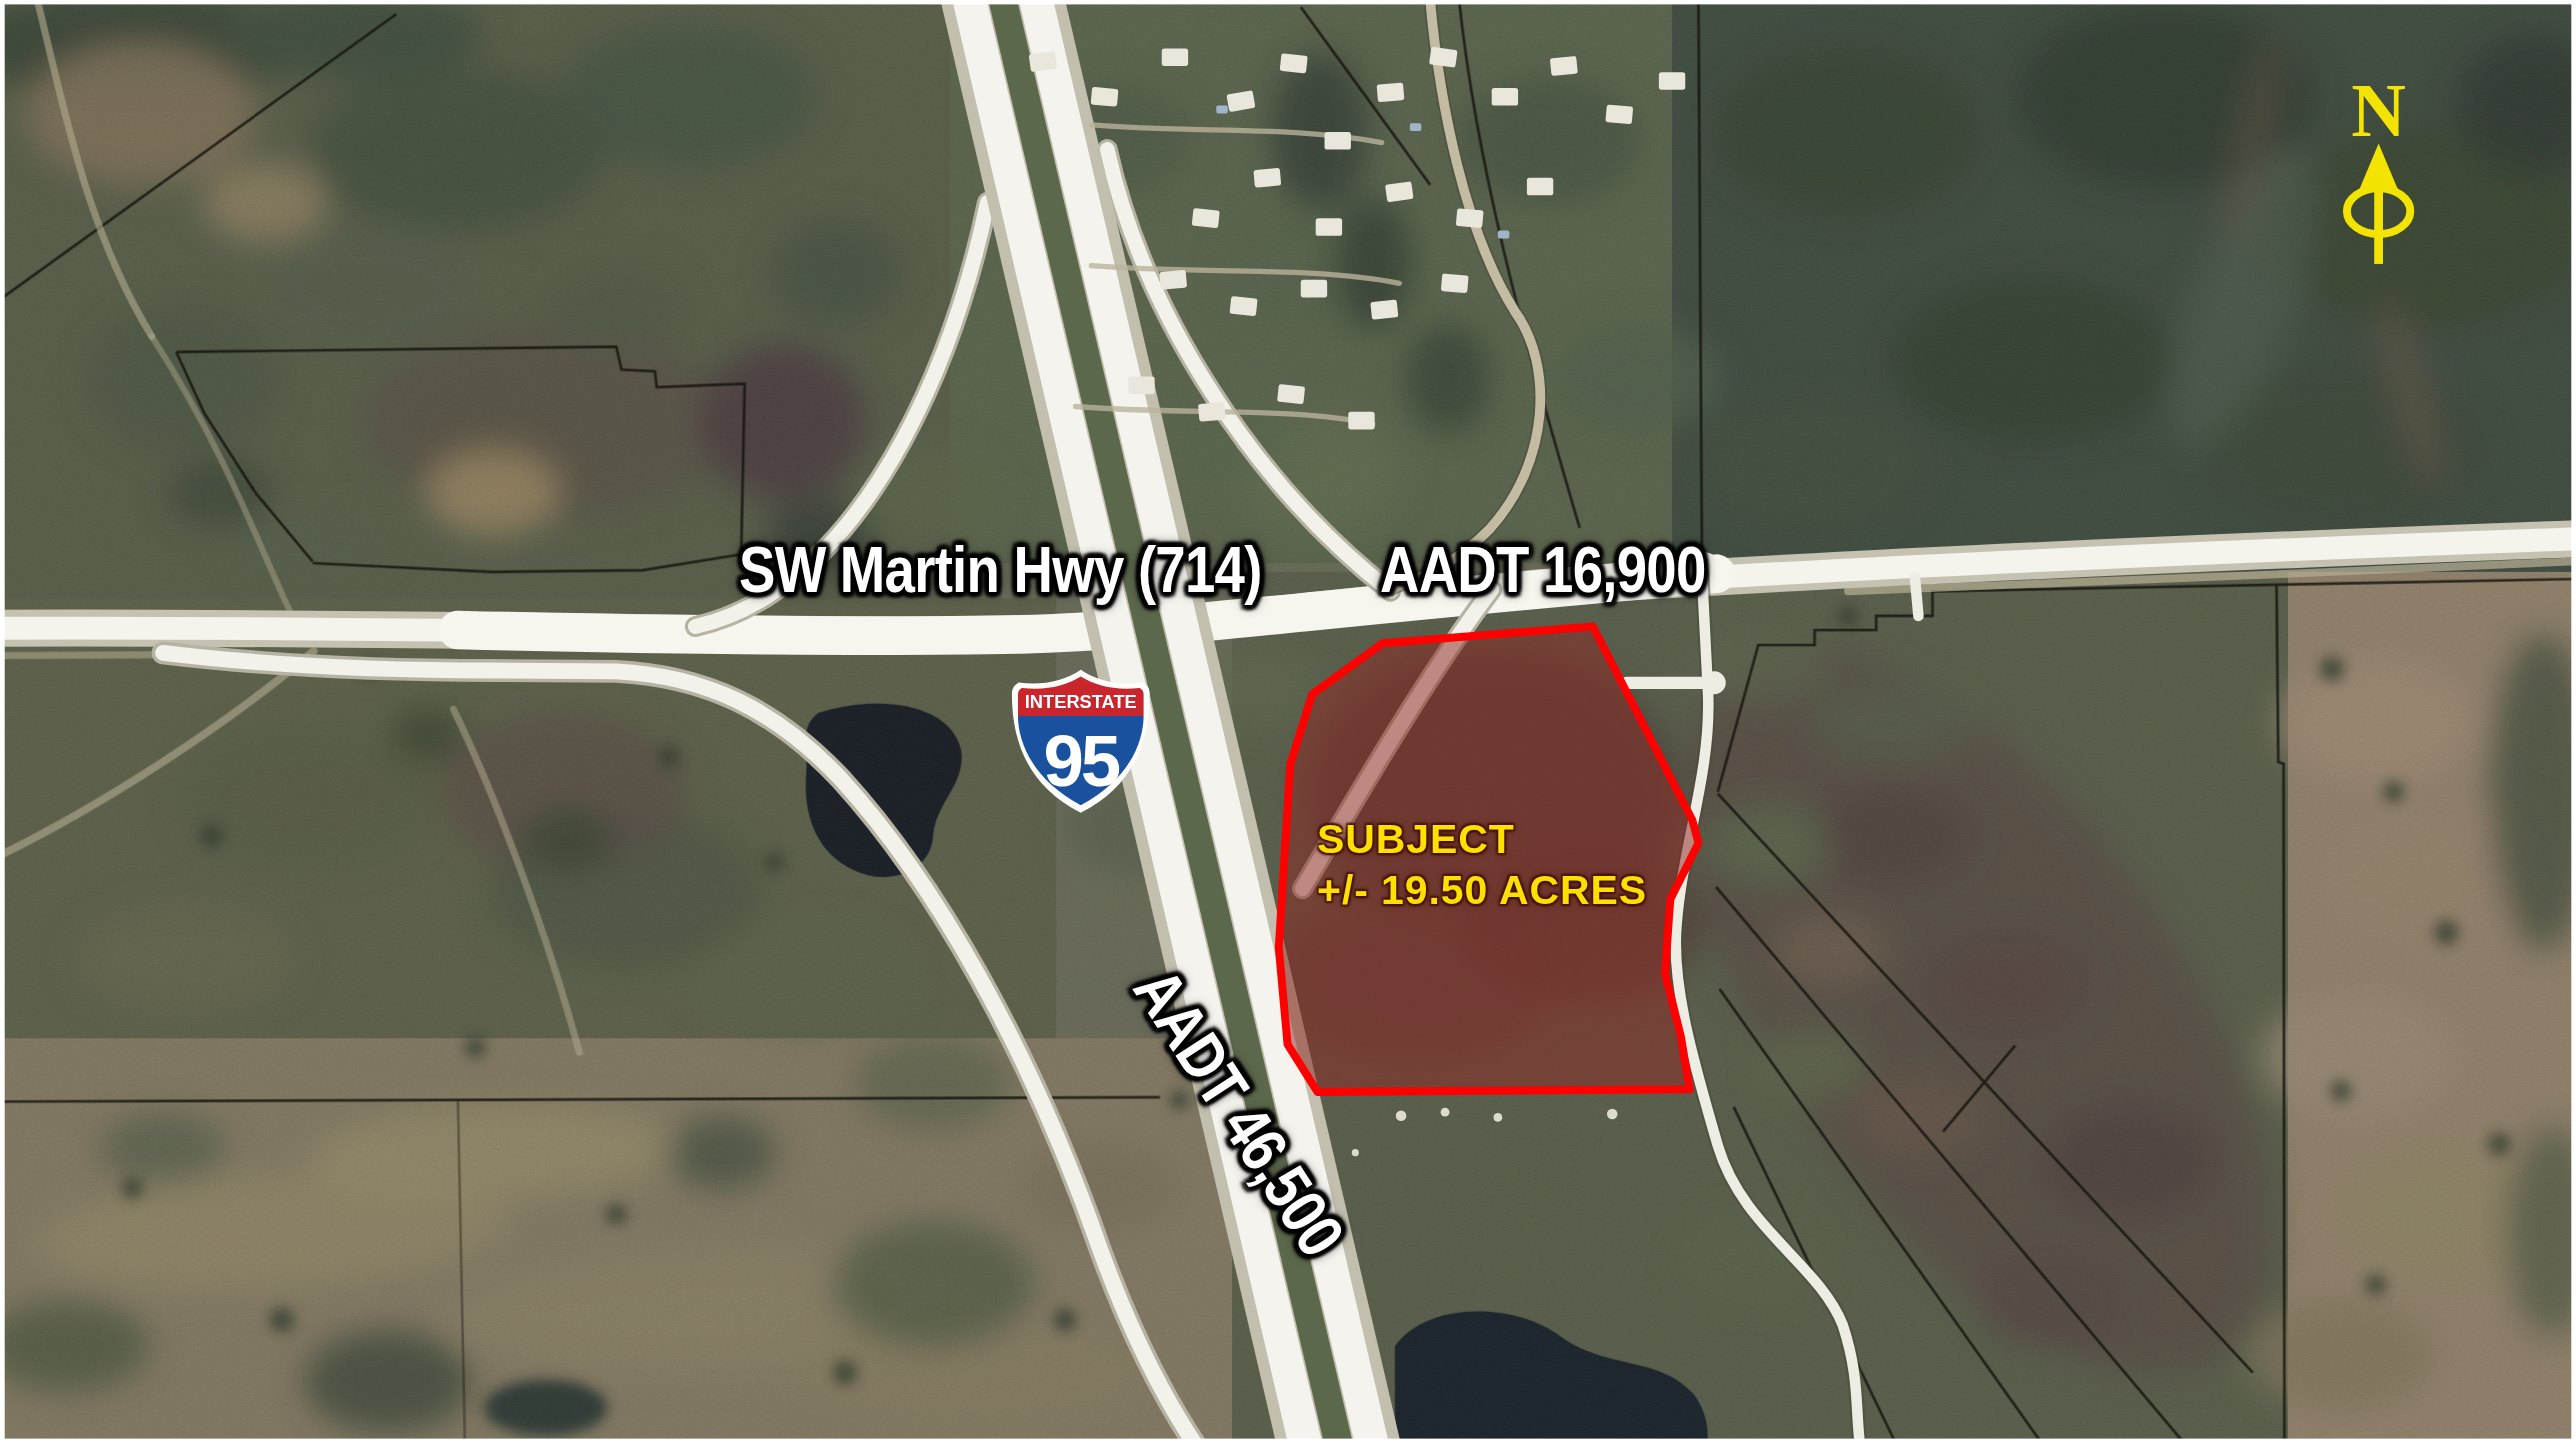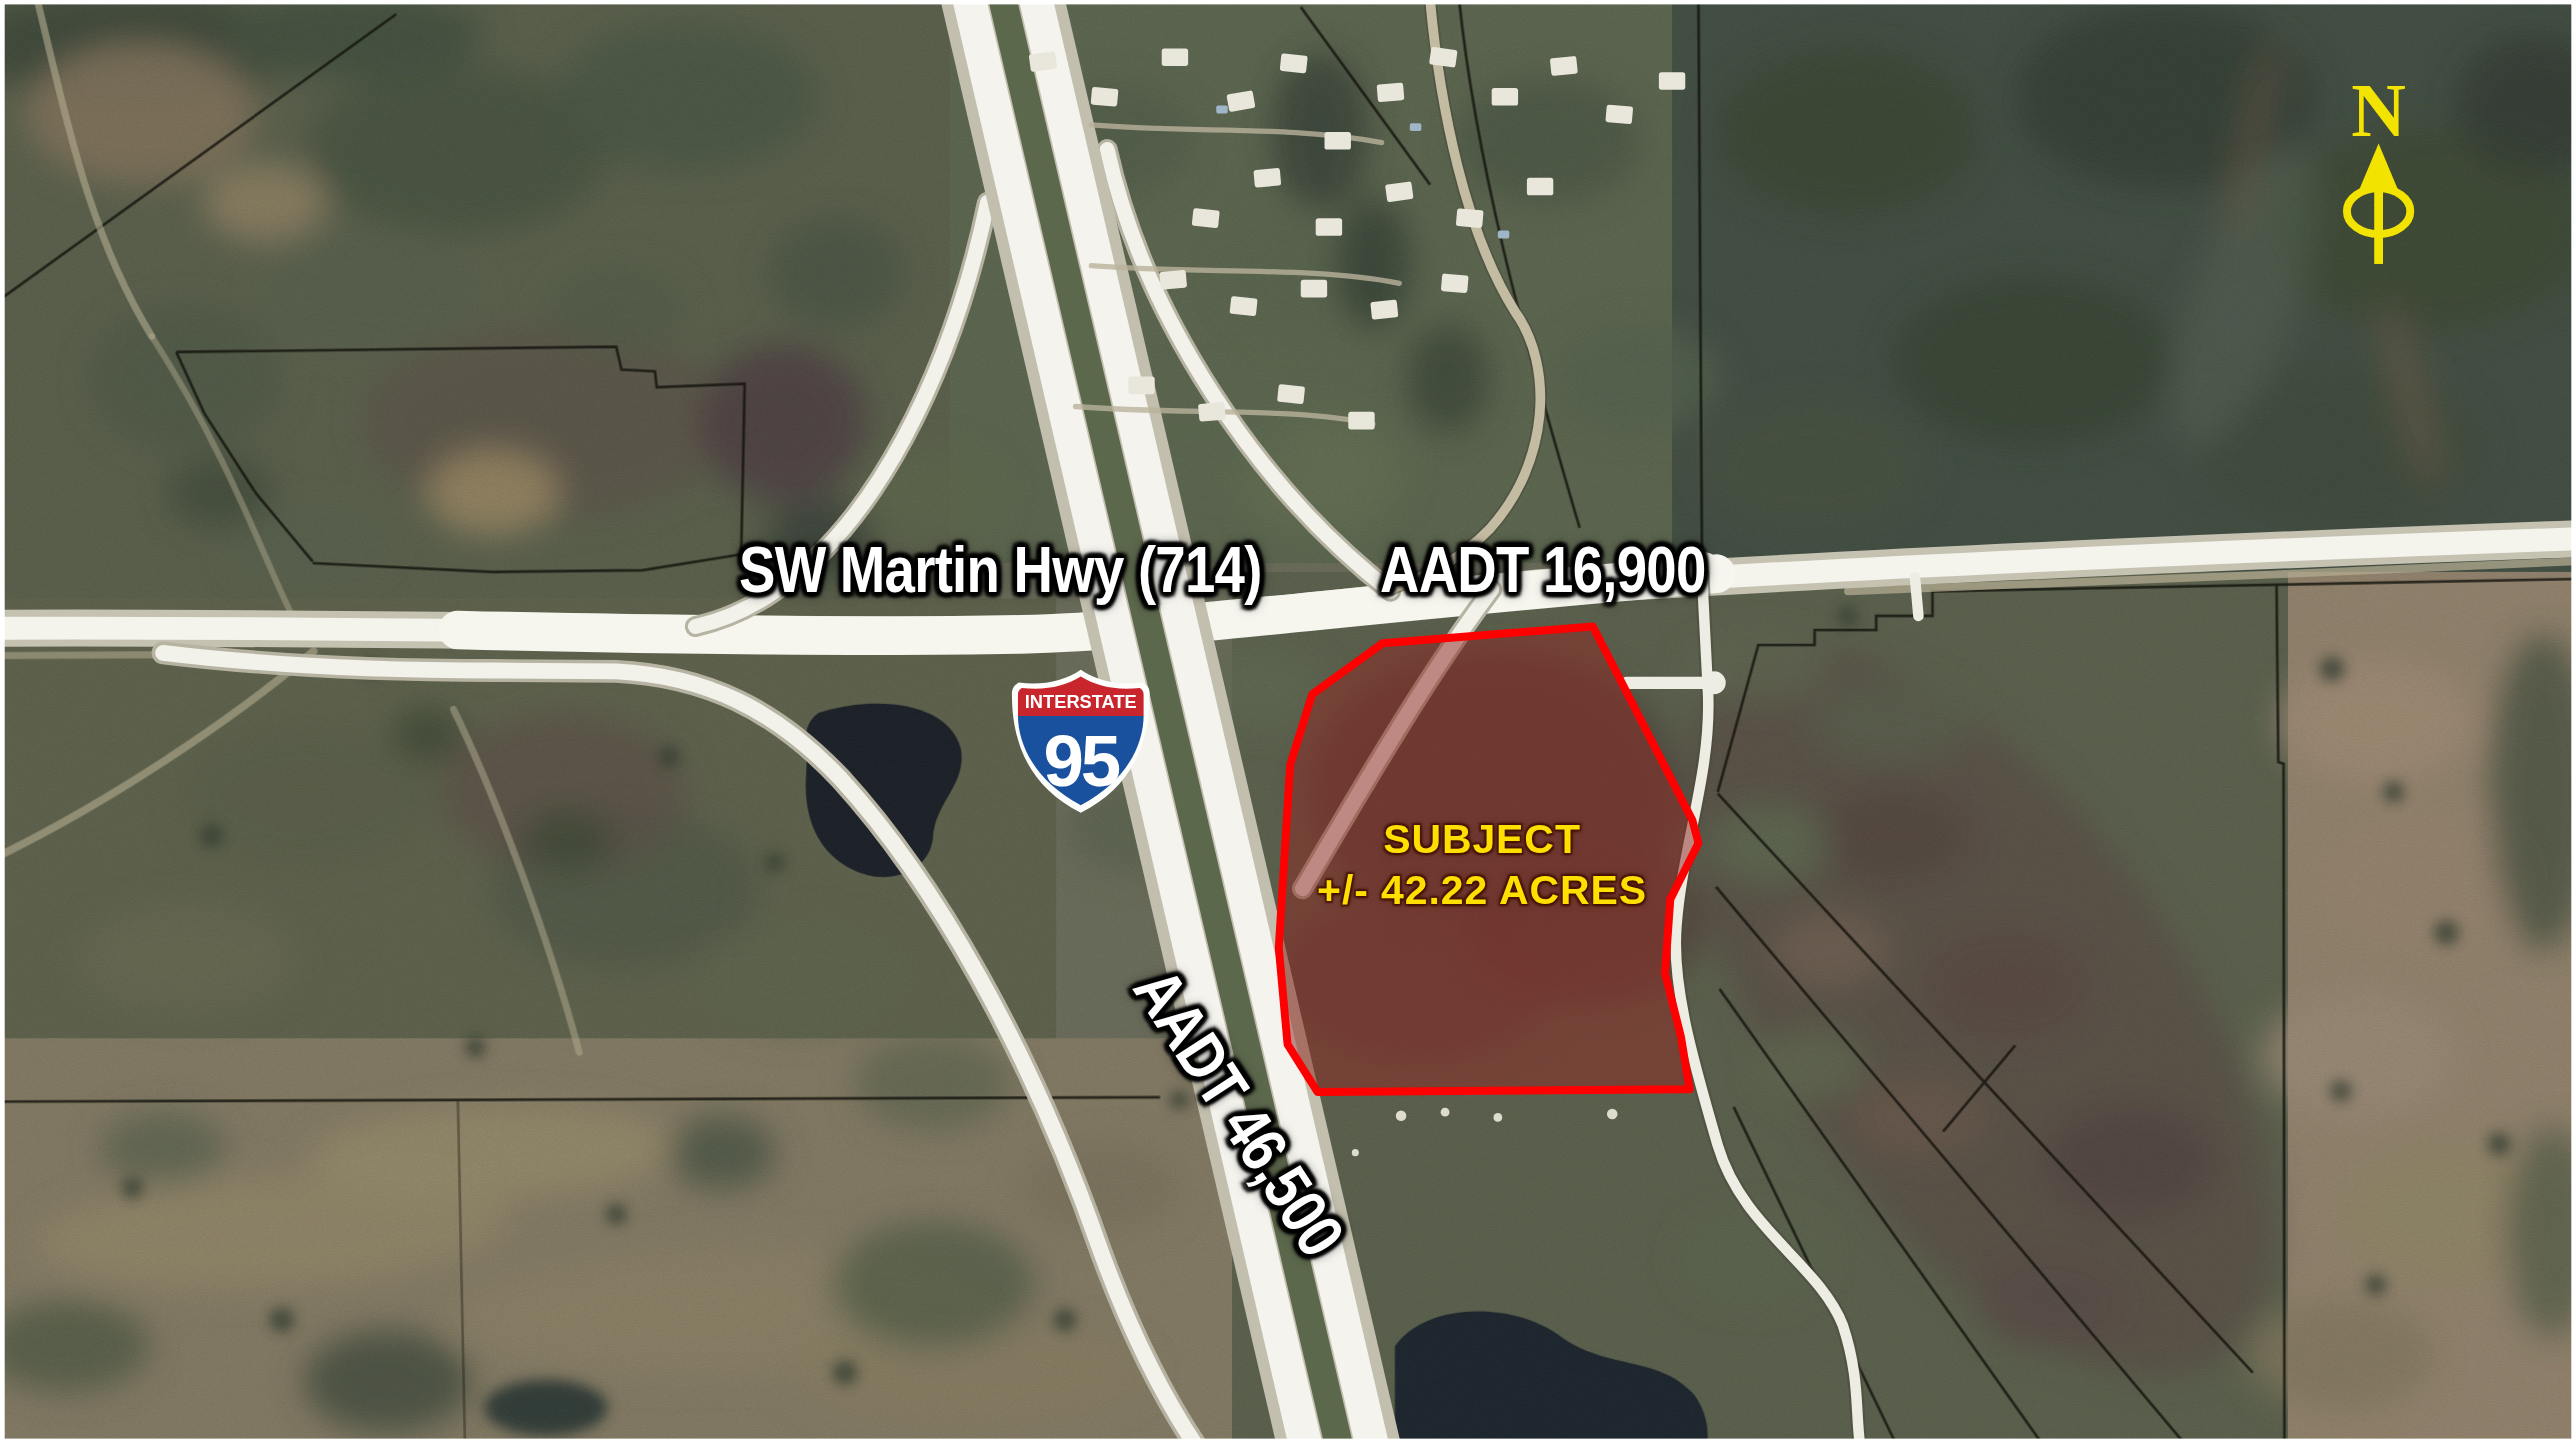--- a/index.html
+++ b/index.html
@@ -8,21 +8,21 @@
   .stage svg.base{position:absolute;left:0;top:0;}
   .maplabel{position:absolute;font-family:"Liberation Sans",sans-serif;font-weight:bold;
             color:#ffffff;white-space:nowrap;letter-spacing:-0.9px;line-height:1;
             text-shadow:-4.4px -4.4px 3.5px #000,4.4px -4.4px 3.5px #000,-4.4px 4.4px 3.5px #000,4.4px 4.4px 3.5px #000,
                         -5.3px 0 3.5px #000,5.3px 0 3.5px #000,0 -5.3px 3.5px #000,0 5.3px 3.5px #000,0 0 14px rgba(0,0,0,.95);}
   .lbl-martin{left:739px;top:537px;font-size:65px;transform:scaleX(.84);transform-origin:left center;}
   .lbl-aadt-martin{left:1380px;top:537px;font-size:65px;transform:scaleX(.84);transform-origin:left center;}
   .lbl-aadt-95{left:1239px;top:1112px;font-size:65px;
                transform:translate(-50%,-50%) rotate(57deg) scaleX(.84);transform-origin:center center;}
   .lbl-subject{position:absolute;left:1482px;top:865px;transform:translate(-50%,-50%);
-               text-align:center;font-weight:bold;font-size:41px;line-height:1.25;color:#FFDF00;
+               font-weight:bold;font-size:41px;line-height:1.25;color:#FFDF00;
                letter-spacing:0.9px;white-space:nowrap;
                text-shadow:-1.8px -1.8px 1.8px rgba(70,20,5,.9),1.8px -1.8px 1.8px rgba(70,20,5,.9),
                            -1.8px 1.8px 1.8px rgba(70,20,5,.9),1.8px 1.8px 1.8px rgba(70,20,5,.9),0 0 7px rgba(70,20,5,.6);}
 </style>
 </head>
 <body>
 
 <div class="stage">
 
 <svg class="base" width="2576" height="1443" viewBox="0 0 2927 1640">
@@ -306,17 +306,17 @@
   </g>
 
   <rect x="0" y="0" width="2927" height="1640" fill="none" stroke="#ffffff" stroke-width="10"></rect>
 </svg>
 
 <div class="maplabel lbl-martin">SW Martin Hwy (714)</div>
 <div class="maplabel lbl-aadt-martin">AADT 16,900</div>
 <div class="maplabel lbl-aadt-95">AADT 46,500</div>
 <div class="lbl-subject">
   <div>SUBJECT</div>
-  <div>+/- 42.22 ACRES</div>
+  <div>+/- 19.50 ACRES</div>
 </div>
 
 </div>
 
 
 </body></html>

